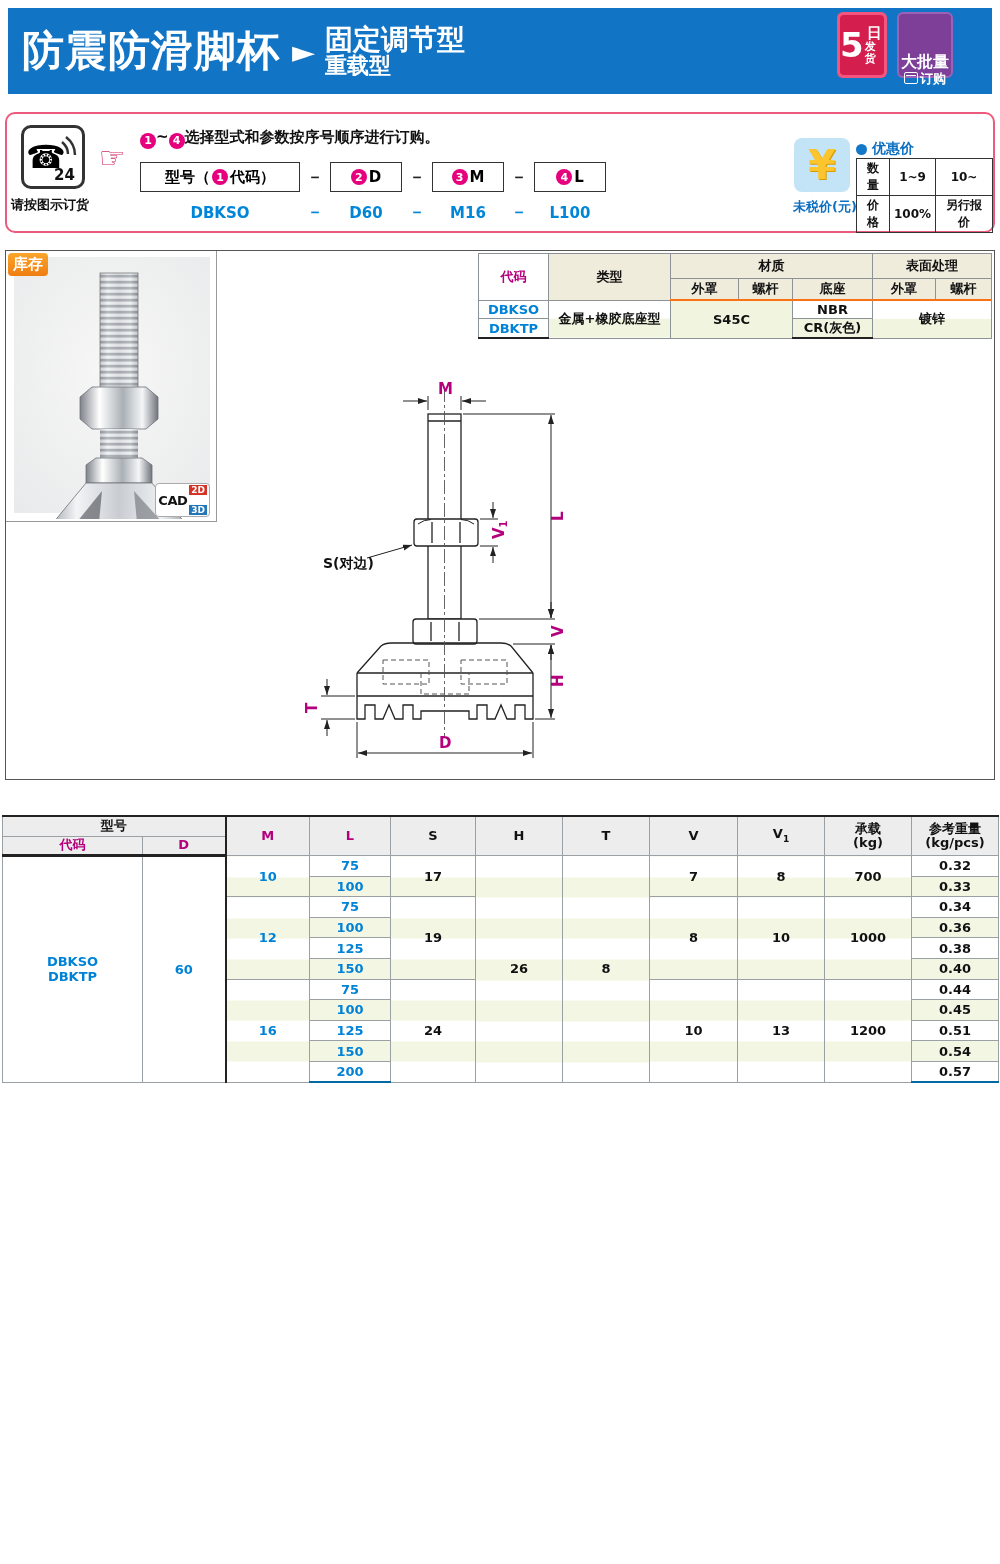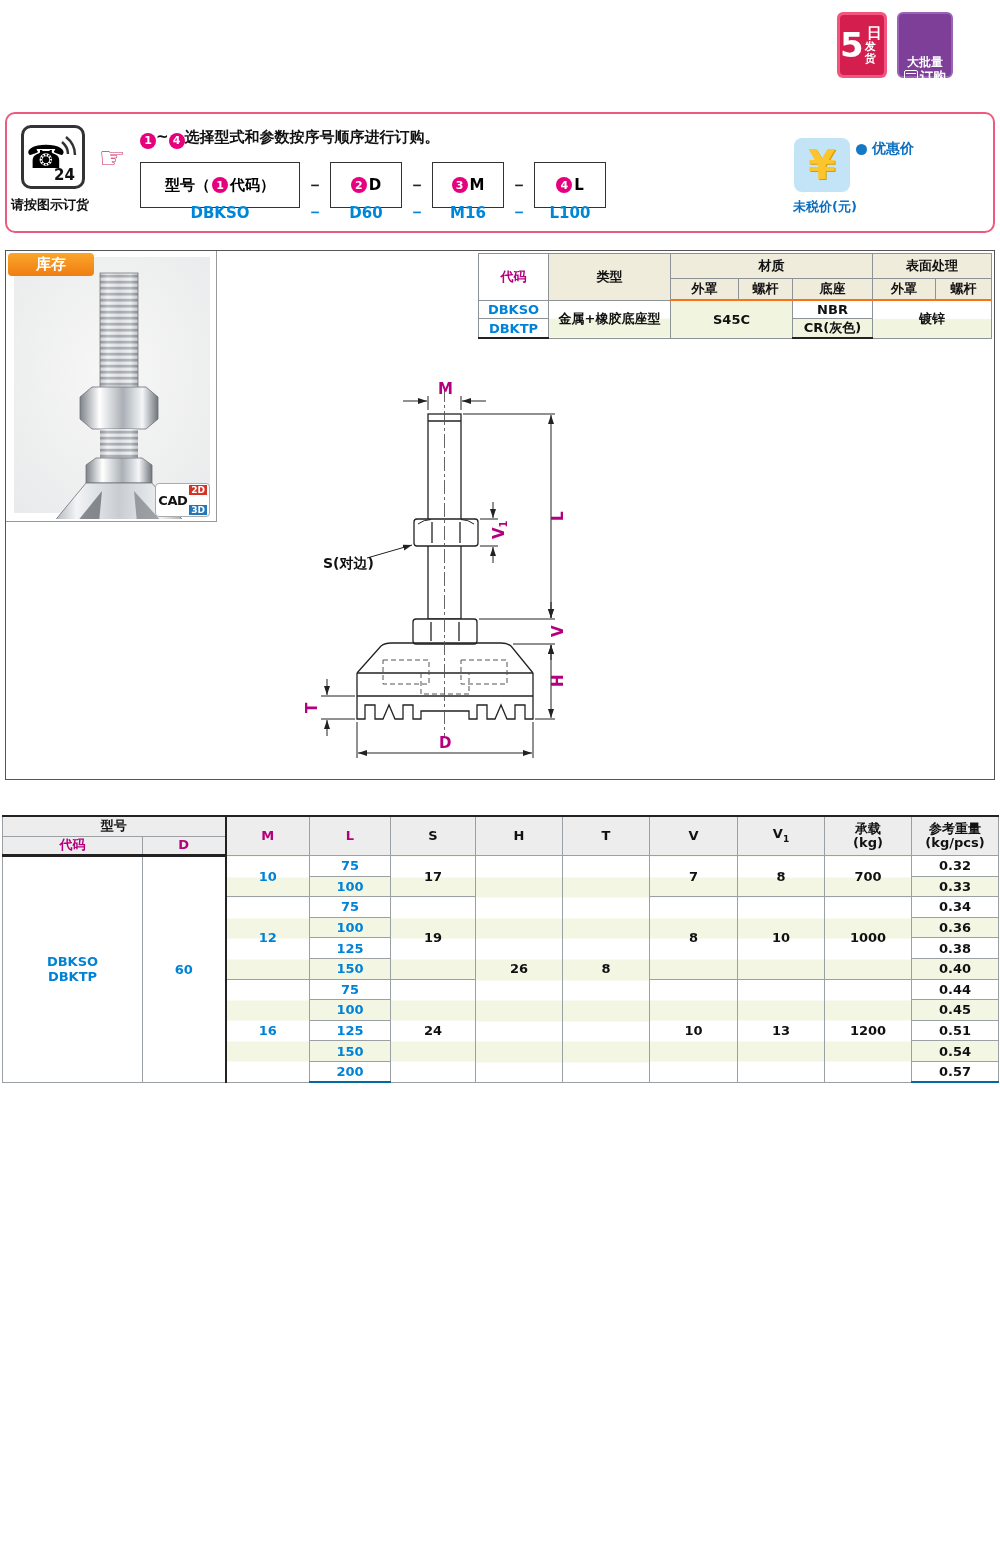--- a/index.html
+++ b/index.html
@@ -13,55 +13,55 @@
   .hdr-sub{display:flex;flex-direction:column;line-height:1.05;color:#fff;font-weight:bold;}
   .hdr-sub .s1{font-size:28px;}
   .hdr-sub .s2{font-size:22px;}
   .badge5{position:absolute;left:837px;top:12px;width:50px;height:66px;background:#f3557e;border-radius:6px;padding:3px;box-sizing:border-box;}
   .badge5-in{width:100%;height:100%;background:#d31e4e;border-radius:4px;color:#fff;display:flex;align-items:center;justify-content:center;}
   .badge5 .n{font-size:34px;font-weight:bold;line-height:1;}
   .badge5 .col{display:flex;flex-direction:column;align-items:center;margin-left:1px;}
   .badge5 .d{font-size:15px;font-weight:bold;line-height:1.1;}
   .badge5 .f{font-size:11px;font-weight:bold;line-height:1.1;}
   .badgeB{position:absolute;left:897px;top:12px;width:56px;height:66px;background:#7d3f98;border:2px solid #9b63b8;border-radius:6px;box-sizing:border-box;color:#fff;display:flex;flex-direction:column;align-items:center;justify-content:center;gap:2px;}
-  .badgeB .l1{font-size:12px;font-weight:bold;line-height:1;margin-top:48px;}
+  .badgeB .l1{font-size:16px;font-weight:bold;line-height:1;margin-top:48px;}
   .badgeB .row{display:flex;align-items:center;gap:2px;font-family:Liberation Serif, serif;}
   .badgeB .cart{width:12px;height:10px;border:1.5px solid #fff;border-radius:2px;position:relative;}
   .badgeB .cart:before{content:"";position:absolute;left:1px;top:2px;right:1px;border-top:1.5px solid #fff;}
   .badgeB .l2{font-size:13px;font-weight:bold;line-height:1;}
 
   
   .order{position:absolute;left:5px;top:112px;width:986px;height:117px;border:2px solid #ec5a7d;border-radius:10px;background:#fff;}
   .phone{position:absolute;left:14px;top:11px;width:64px;height:64px;border:3px solid #333;border-radius:10px;box-sizing:border-box;}
   .phone svg{display:block;}
   .phone-label{position:absolute;left:4px;top:82px;width:110px;font-size:13px;font-weight:bold;color:#111;}
   .hand{position:absolute;left:92px;top:26px;font-size:30px;color:#cc2a5e;}
   .num{display:inline-flex;align-items:center;justify-content:center;width:16px;height:16px;border-radius:50%;background:#e6007d;color:#fff;font-size:11px;font-weight:bold;vertical-align:-2px;}
   .instr{position:absolute;left:133px;top:14px;font-size:15px;font-weight:bold;color:#111;}
   .fmt{position:absolute;left:133px;top:48px;display:flex;align-items:center;}
-  .fmt .box{height:46px;border:1.5px solid #333;display:flex;align-items:center;justify-content:center;font-size:15px;font-weight:bold;gap:2px;background:#fff;box-sizing:border-box;}
+  .fmt .box{height:30px;border:1.5px solid #333;display:flex;align-items:center;justify-content:center;font-size:15px;font-weight:bold;gap:2px;background:#fff;box-sizing:border-box;}
   .fmt .b1{width:160px;}
   .fmt .bs{width:72px;}
   .fmt .dash,.ex .dash{width:30px;text-align:center;font-size:16px;font-weight:bold;color:#222;}
   .ex{position:absolute;left:133px;top:88px;display:flex;align-items:center;color:#0086d8;font-weight:bold;font-size:15px;}
   .ex .i1{width:160px;text-align:center;}
   .ex .is{width:72px;text-align:center;}
   .ex .dash{color:#0086d8;}
   .yen{position:absolute;left:787px;top:24px;width:56px;height:54px;background:#c3e4f6;border-radius:8px;display:flex;align-items:center;justify-content:center;}
   .yen span{font-size:40px;font-weight:bold;color:#fdc52d;text-shadow:1px 1px 0 #d79b00;}
   .untaxed{position:absolute;left:778px;top:84px;width:80px;font-size:13px;font-weight:bold;color:#0c6fc0;text-align:center;}
   .disc{position:absolute;left:849px;top:26px;display:flex;align-items:center;gap:5px;color:#0c6fc0;font-size:14px;font-weight:bold;}
   .disc .dot{width:11px;height:11px;border-radius:50%;background:#1478c8;}
   .ptable{position:absolute;left:849px;top:44px;border-collapse:collapse;}
   .ptable td{border:1.5px solid #333;font-size:12px;font-weight:bold;color:#111;text-align:center;padding:1px 4px;height:16px;}
 
   
   .main{position:absolute;left:5px;top:250px;width:988px;height:528px;border:1.5px solid #555;background:#fff;}
   .photo-cell{position:absolute;left:0;top:0;width:210px;height:270px;border-right:1px solid #999;border-bottom:1px solid #999;}
-  .stock{position:absolute;left:2px;top:2px;background:linear-gradient(#f9a62a,#f07d12);color:#fff;font-size:15px;font-weight:bold;padding:2px 28px;border-radius:4px;}
+  .stock{position:absolute;left:2px;top:2px;background:linear-gradient(#f9a62a,#f07d12);color:#fff;font-size:15px;font-weight:bold;padding:2px 5px;border-radius:4px;}
   .cad{position:absolute;right:6px;bottom:4px;display:flex;align-items:center;border:1px solid #aaa;border-radius:4px;background:#fff;padding:1px 2px;gap:2px;}
   .cad .c{font-size:13px;font-weight:bold;color:#111;letter-spacing:-0.5px;}
   .cad .dd{display:flex;flex-direction:column;gap:10px;}
   .cad .d2{background:#d63327;color:#fff;font-size:9px;font-weight:bold;padding:0 2px;line-height:10px;}
   .cad .d3{background:#2277bb;color:#fff;font-size:9px;font-weight:bold;padding:0 2px;line-height:10px;}
 
   
   .spec{position:absolute;left:472px;top:2px;border-collapse:collapse;table-layout:fixed;}
   .spec td,.spec th{border:1px solid #8d9296;font-size:13px;text-align:center;padding:0;color:#111;}
   .spec th{background:#f0ecdb;font-weight:bold;}
@@ -93,20 +93,28 @@
   .dimt td.band{background-image:repeating-linear-gradient(to bottom,#ffffff 0 20.6px,#f3f6e3 20.6px 41.2px);}
   .dimt tr.g td.rowc{background:#f3f6e3;}
   .dimt td.white{background:#fff;}
   sub{font-size:9px;}
 </style>
 </head>
 <body>
 
 <div id="page">
 
+  <div class="hdr">
+    <div class="hdr-title">防震防滑脚杯</div>
+    <div class="hdr-arrow">►</div>
+    <div class="hdr-sub">
+      <span class="s1">固定调节型</span>
+      <span class="s2">重载型</span>
+    </div>
+  </div>
   <div class="badge5">
     <div class="badge5-in">
       <span class="n">5</span>
       <span class="col">
         <span class="d">日</span>
         <span class="f">发货</span>
       </span>
     </div>
   </div>
   <div class="badgeB">
@@ -163,20 +171,34 @@
       <span class="is">L100</span>
     </div>
     <div class="yen">
         <span>¥</span>
       </div>
     <div class="untaxed">未税价(元)</div>
     <div class="disc">
       <span class="dot"></span>
       <span>优惠价</span>
     </div>
+    <table class="ptable">
+      <tbody>
+          <tr>
+        <td>数量</td>
+        <td>1~9</td>
+        <td>10~</td>
+      </tr>
+      <tr>
+        <td>价格</td>
+        <td>100%</td>
+        <td>另行报价</td>
+      </tr>
+    </tbody>
+      </table>
   </div>
 
   <div class="main">
 
     <div class="photo-cell">
       <svg width="210" height="268" viewBox="0 0 210 268">
         <defs>
           <linearGradient id="chrome" x1="0" y1="0" x2="1" y2="0">
             <stop offset="0" stop-color="#9ea3a8"></stop>
               <stop offset="0.2" stop-color="#f2f4f6"></stop>

